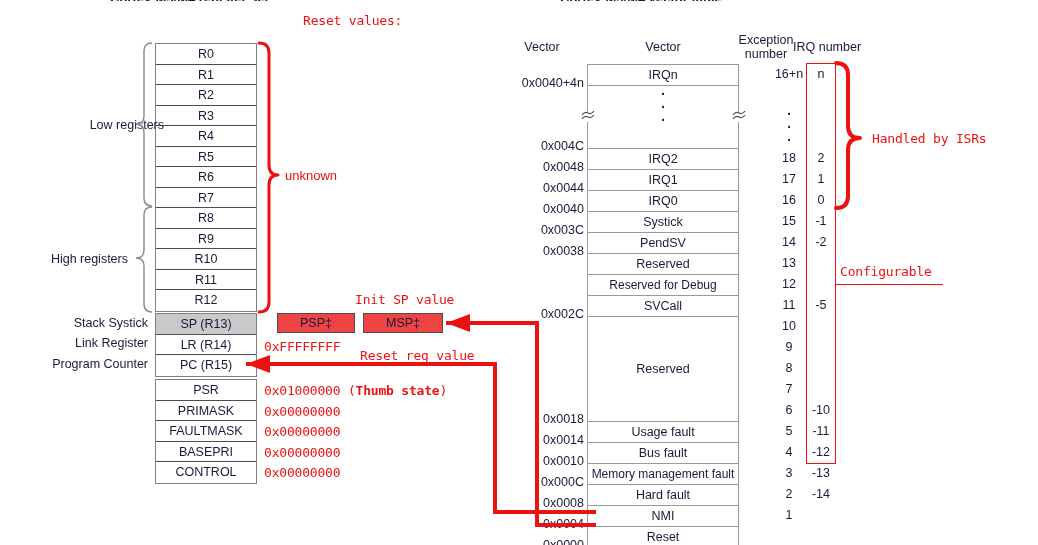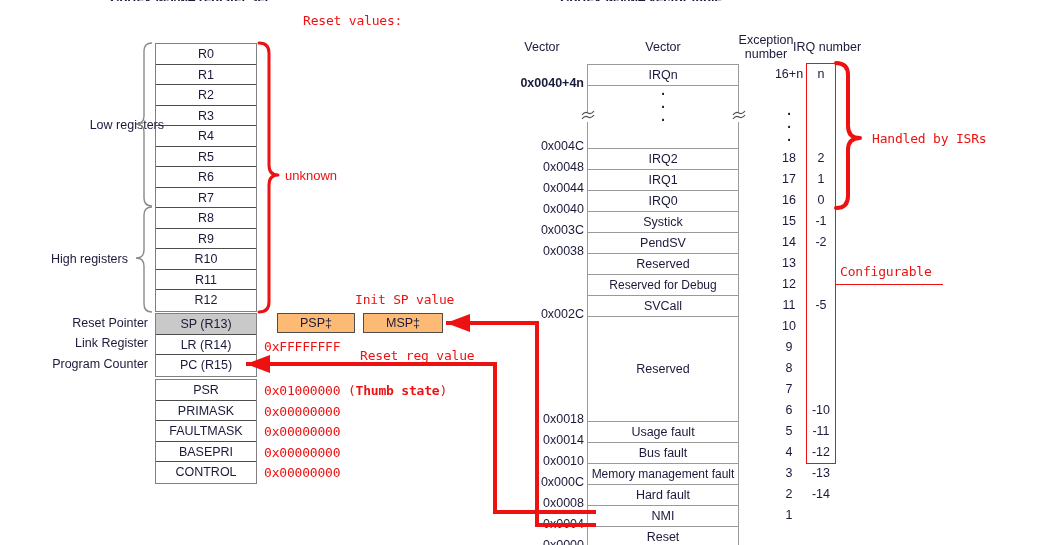--- a/index.html
+++ b/index.html
@@ -58,21 +58,21 @@
 
   
   .spbox {
     position: absolute;
     border: 1px solid #4d4d4d;
     box-sizing: border-box;
     height: 20px;
     line-height: 19px;
     text-align: center;
     font-size: 12.5px;
-    background: #fdba74;
+    background: #ef4444;
     white-space: nowrap;
   }
 
   
   .red {
     position: absolute;
     color: #ee1111;
     white-space: nowrap;
   }
   .redmono {
@@ -196,21 +196,21 @@
     <div class="regrow">R11</div>
     <div class="regrow">R12</div>
   </div>
 
   <div class="regbox" style="top:313px;">
     <div class="regrow shaded">SP (R13)</div>
     <div class="regrow">LR (R14)</div>
     <div class="regrow">PC (R15)</div>
   </div>
 
-  <div class="leftlabel" style="left:0px; top:316px; width:148px;">Reset Pointer</div>
+  <div class="leftlabel" style="left:0px; top:316px; width:148px;">Stack Systick</div>
   <div class="leftlabel" style="left:0px; top:336px; width:148px;">Link Register</div>
   <div class="leftlabel" style="left:0px; top:357px; width:148px;">Program Counter</div>
 
   <div class="regbox" style="top:379px;">
     <div class="regrow">PSR</div>
     <div class="regrow">PRIMASK</div>
     <div class="regrow">FAULTMASK</div>
     <div class="regrow">BASEPRI</div>
     <div class="regrow">CONTROL</div>
   </div>
@@ -261,21 +261,21 @@
     <div class="vecrow" style="height:21px; line-height:21px;">Usage fault</div>
     <div class="vecrow" style="height:21px; line-height:21px;">Bus fault</div>
     <div class="vecrow" style="height:21px; line-height:21px; font-size:12px;">Memory management fault</div>
     <div class="vecrow" style="height:21px; line-height:21px;">Hard fault</div>
     <div class="vecrow" style="height:21px; line-height:21px;">NMI</div>
     <div class="vecrow" style="height:21px; line-height:21px;">Reset</div>
 
   </div>
 
   <div class="offcol">
-    <div class="offcell" style="top:76px;font-weight:bold;">0x0040+4n</div>
+    <div class="offcell" style="top:76px;">0x0040+4n</div>
     <div class="offcell" style="top:139px;">0x004C</div>
     <div class="offcell" style="top:160px;">0x0048</div>
     <div class="offcell" style="top:181px;">0x0044</div>
     <div class="offcell" style="top:202px;">0x0040</div>
     <div class="offcell" style="top:223px;">0x003C</div>
     <div class="offcell" style="top:244px;">0x0038</div>
     <div class="offcell" style="top:307px;">0x002C</div>
     <div class="offcell" style="top:412px;">0x0018</div>
     <div class="offcell" style="top:433px;">0x0014</div>
     <div class="offcell" style="top:454px;">0x0010</div>

